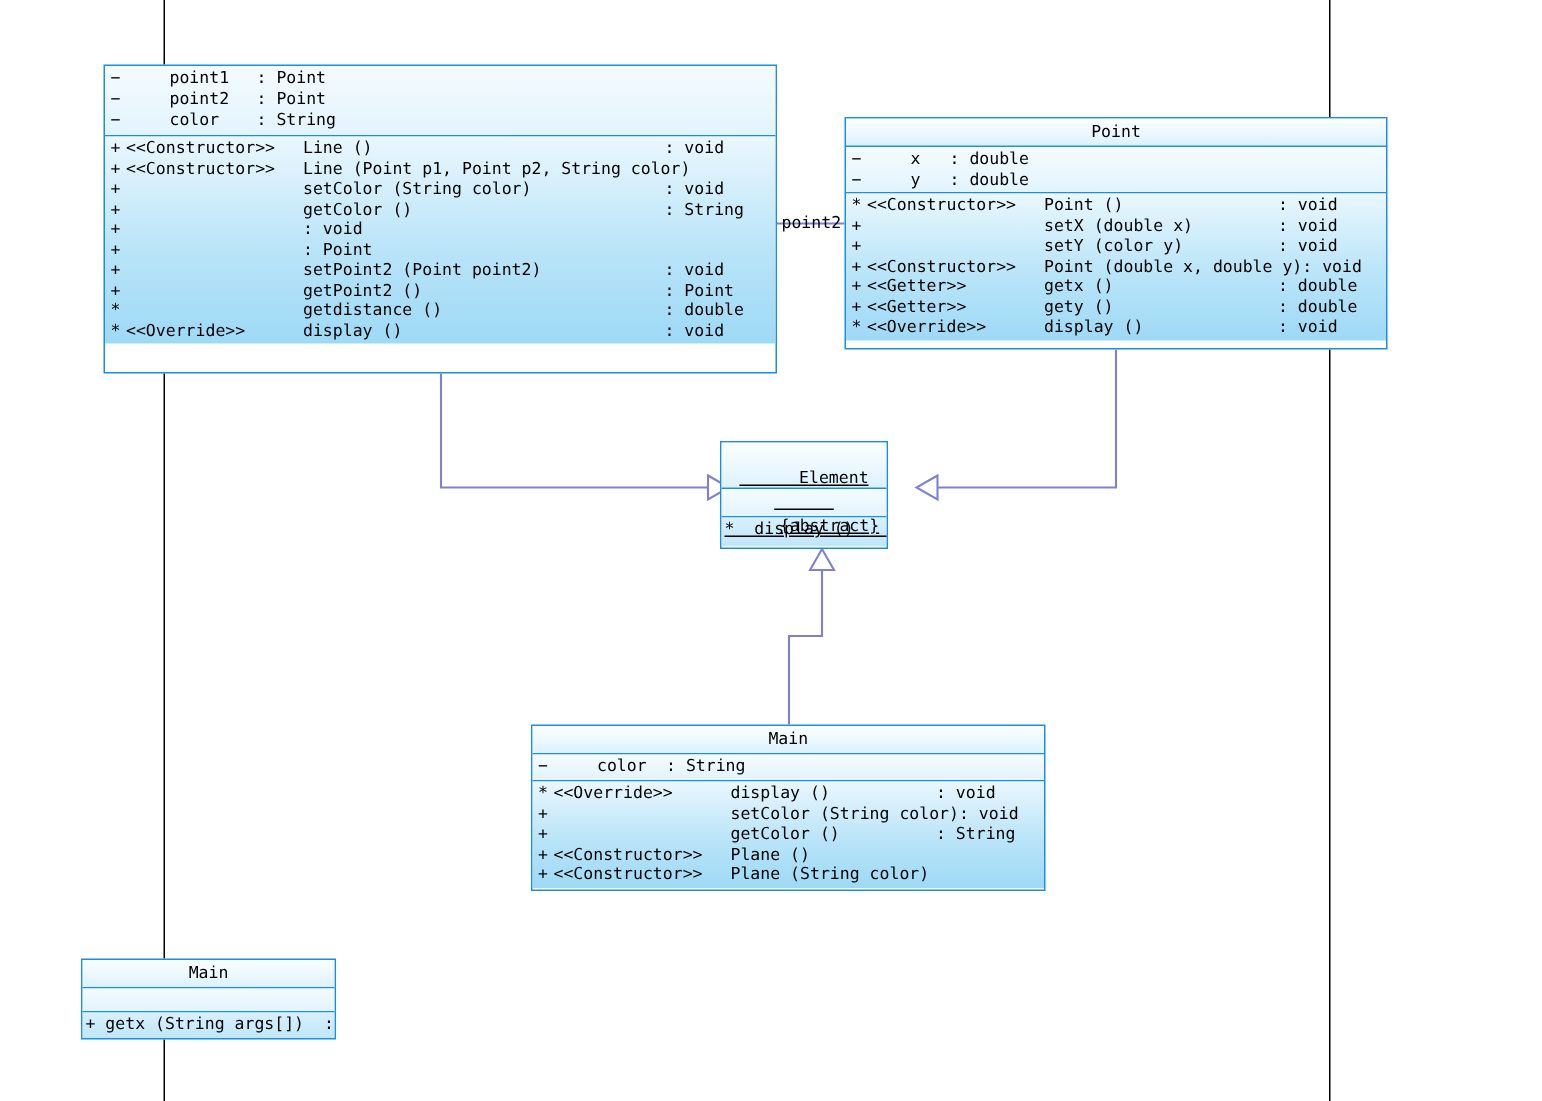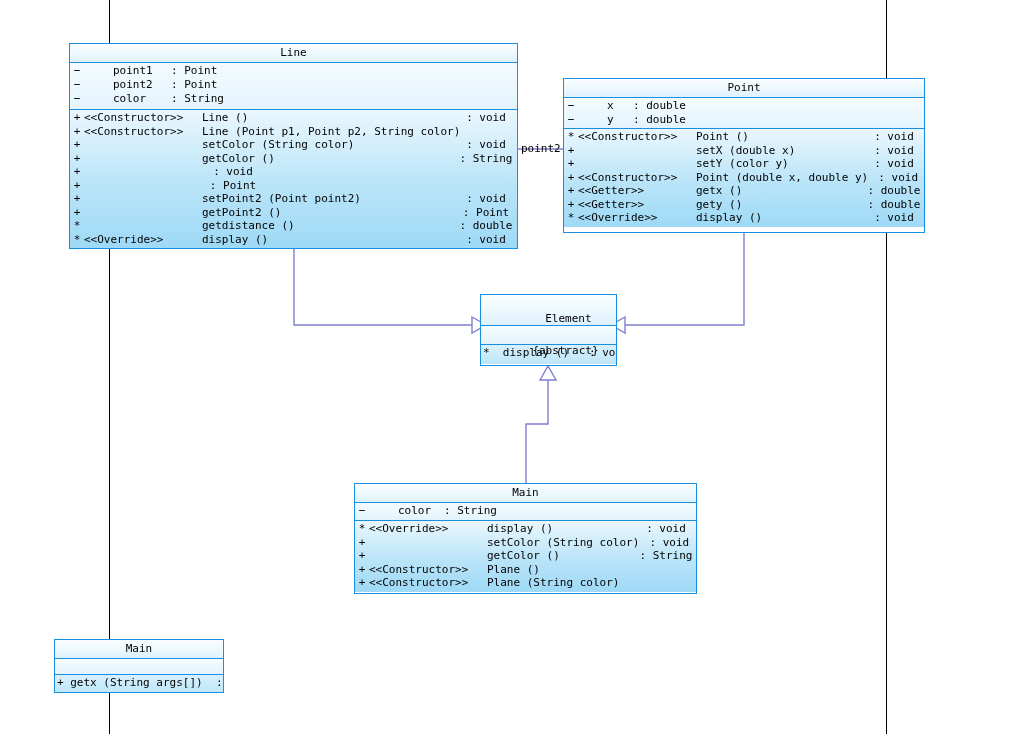--- a/index.html
+++ b/index.html
@@ -113,22 +113,22 @@
   .m-stereo {
     flex: 0 0 auto;
     text-align: left;
   }
   .m-sig {
     flex: 1 1 auto;
     text-align: left;
   }
   .m-ret {
     flex: 0 0 auto;
-    text-align: center;
-    padding-right: 0;
+    text-align: left;
+    padding-right: 12px;
   }
 
   
   .cols-line .m-stereo { width: 118px; }
   .cols-line .m-sig    { margin-left: 0px; }
   .cols-line .m-ret    { width: 62px; }
 
   .cols-point .m-stereo { width: 118px; }
   .cols-point .m-ret    { width: 60px; }
 
@@ -199,21 +199,20 @@
     </g>
 
     <g>
       <path class="conn-line" d="M517,149 L563,149"></path>
     </g>
   </svg>
 
   <div class="assoc-label" style="left:521px; top:142px;">point2</div>
 
   <div class="uml-class cols-line" style="left:69px; top:43px; width:449px; height:206px;">
-    <div class="uml-name" style="height:19px;">Line</div>
     <div class="uml-attrs" id="line-attrs" style="height:47px;">
         <div class="attr-row"><span class="a-vis">−</span><span class="a-name">point1</span><span class="a-sep">: </span><span class="a-type">Point</span></div>
         <div class="attr-row"><span class="a-vis">−</span><span class="a-name">point2</span><span class="a-sep">: </span><span class="a-type">Point</span></div>
         <div class="attr-row"><span class="a-vis">−</span><span class="a-name">color</span><span class="a-sep">: </span><span class="a-type">String</span></div>
       </div>
     <div class="uml-ops" id="line-ops" style="height:auto;">
         <div class="member"><span class="m-vis">+</span><span class="m-stereo">&lt;&lt;Constructor&gt;&gt;</span><span class="m-sig">Line ()</span><span class="m-ret">: void</span></div>
         <div class="member"><span class="m-vis">+</span><span class="m-stereo">&lt;&lt;Constructor&gt;&gt;</span><span class="m-sig">Line (Point p1, Point p2, String color)</span><span class="m-ret"></span></div>
         <div class="member"><span class="m-vis">+</span><span class="m-stereo"></span><span class="m-sig">setColor (String color)</span><span class="m-ret">: void</span></div>
         <div class="member"><span class="m-vis">+</span><span class="m-stereo"></span><span class="m-sig">getColor ()</span><span class="m-ret">: String</span></div>
@@ -236,21 +235,21 @@
         <div class="member"><span class="m-vis">*</span><span class="m-stereo">&lt;&lt;Constructor&gt;&gt;</span><span class="m-sig">Point ()</span><span class="m-ret">: void</span></div>
         <div class="member"><span class="m-vis">+</span><span class="m-stereo"></span><span class="m-sig">setX (double x)</span><span class="m-ret">: void</span></div>
         <div class="member"><span class="m-vis">+</span><span class="m-stereo"></span><span class="m-sig">setY (color y)</span><span class="m-ret">: void</span></div>
         <div class="member"><span class="m-vis">+</span><span class="m-stereo">&lt;&lt;Constructor&gt;&gt;</span><span class="m-sig">Point (double x, double y)</span><span class="m-ret">: void</span></div>
         <div class="member"><span class="m-vis">+</span><span class="m-stereo">&lt;&lt;Getter&gt;&gt;</span><span class="m-sig">getx ()</span><span class="m-ret">: double</span></div>
         <div class="member"><span class="m-vis">+</span><span class="m-stereo">&lt;&lt;Getter&gt;&gt;</span><span class="m-sig">gety ()</span><span class="m-ret">: double</span></div>
         <div class="member"><span class="m-vis">*</span><span class="m-stereo">&lt;&lt;Override&gt;&gt;</span><span class="m-sig">display ()</span><span class="m-ret">: void</span></div>
       </div>
   </div>
 
-  <div class="uml-class" style="left:480px; top:294px; width:137px; height:72px;">
+  <div class="uml-class" style="left:480px; top:294px; width:112px; height:72px;text-decoration:underline;">
     <div class="uml-name" style="height:31px; padding-top:0px;">
       <span>Element</span>
       <span class="abstract-tag">{abstract}</span>
     </div>
     <div class="uml-attrs empty" style="height:19px;"></div>
     <div class="uml-ops light" style="height:19px;">
       <div class="single-row">*  display ()   : void</div>
     </div>
   </div>
 

